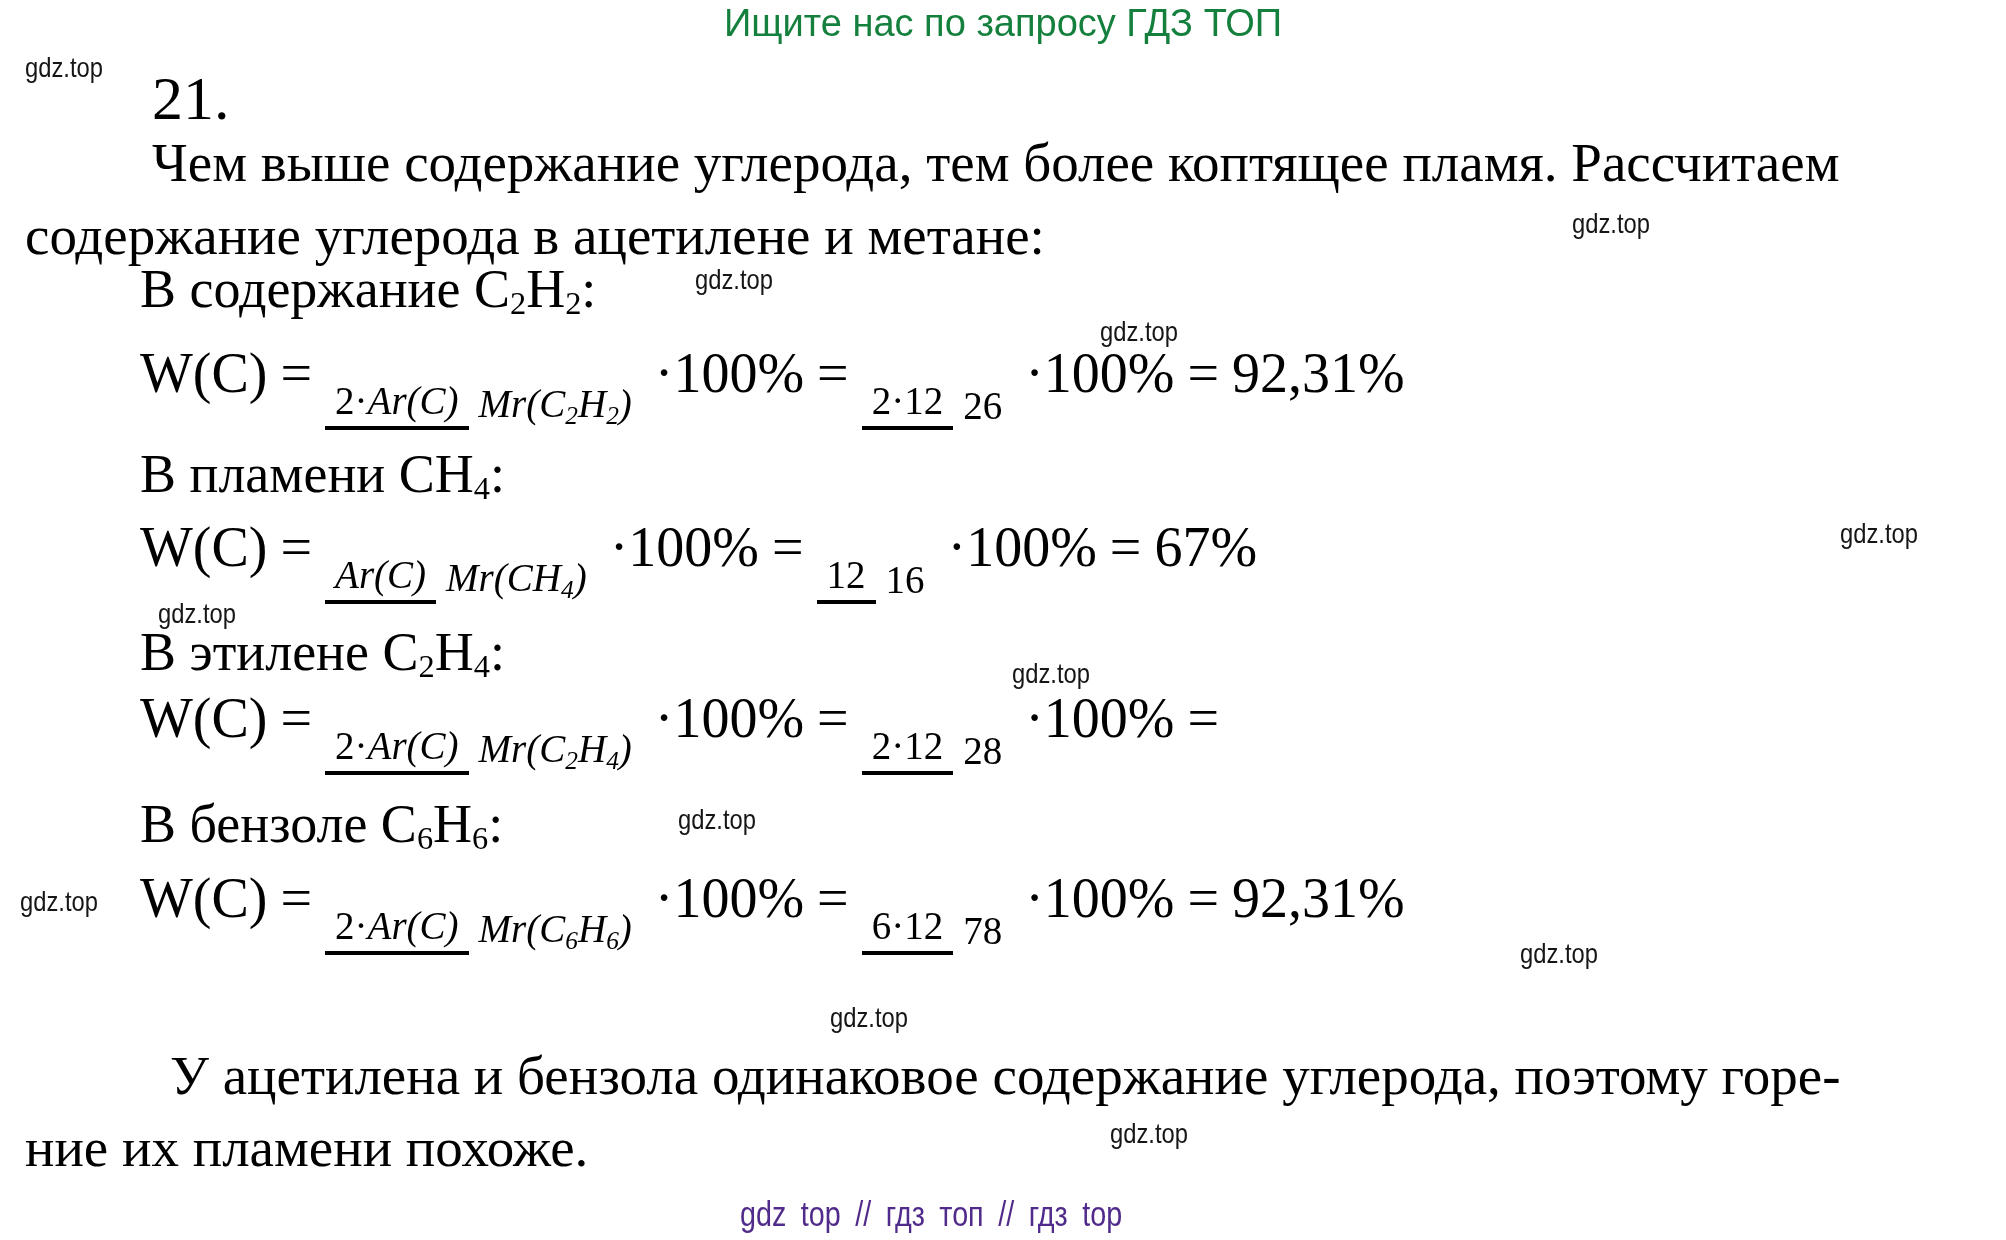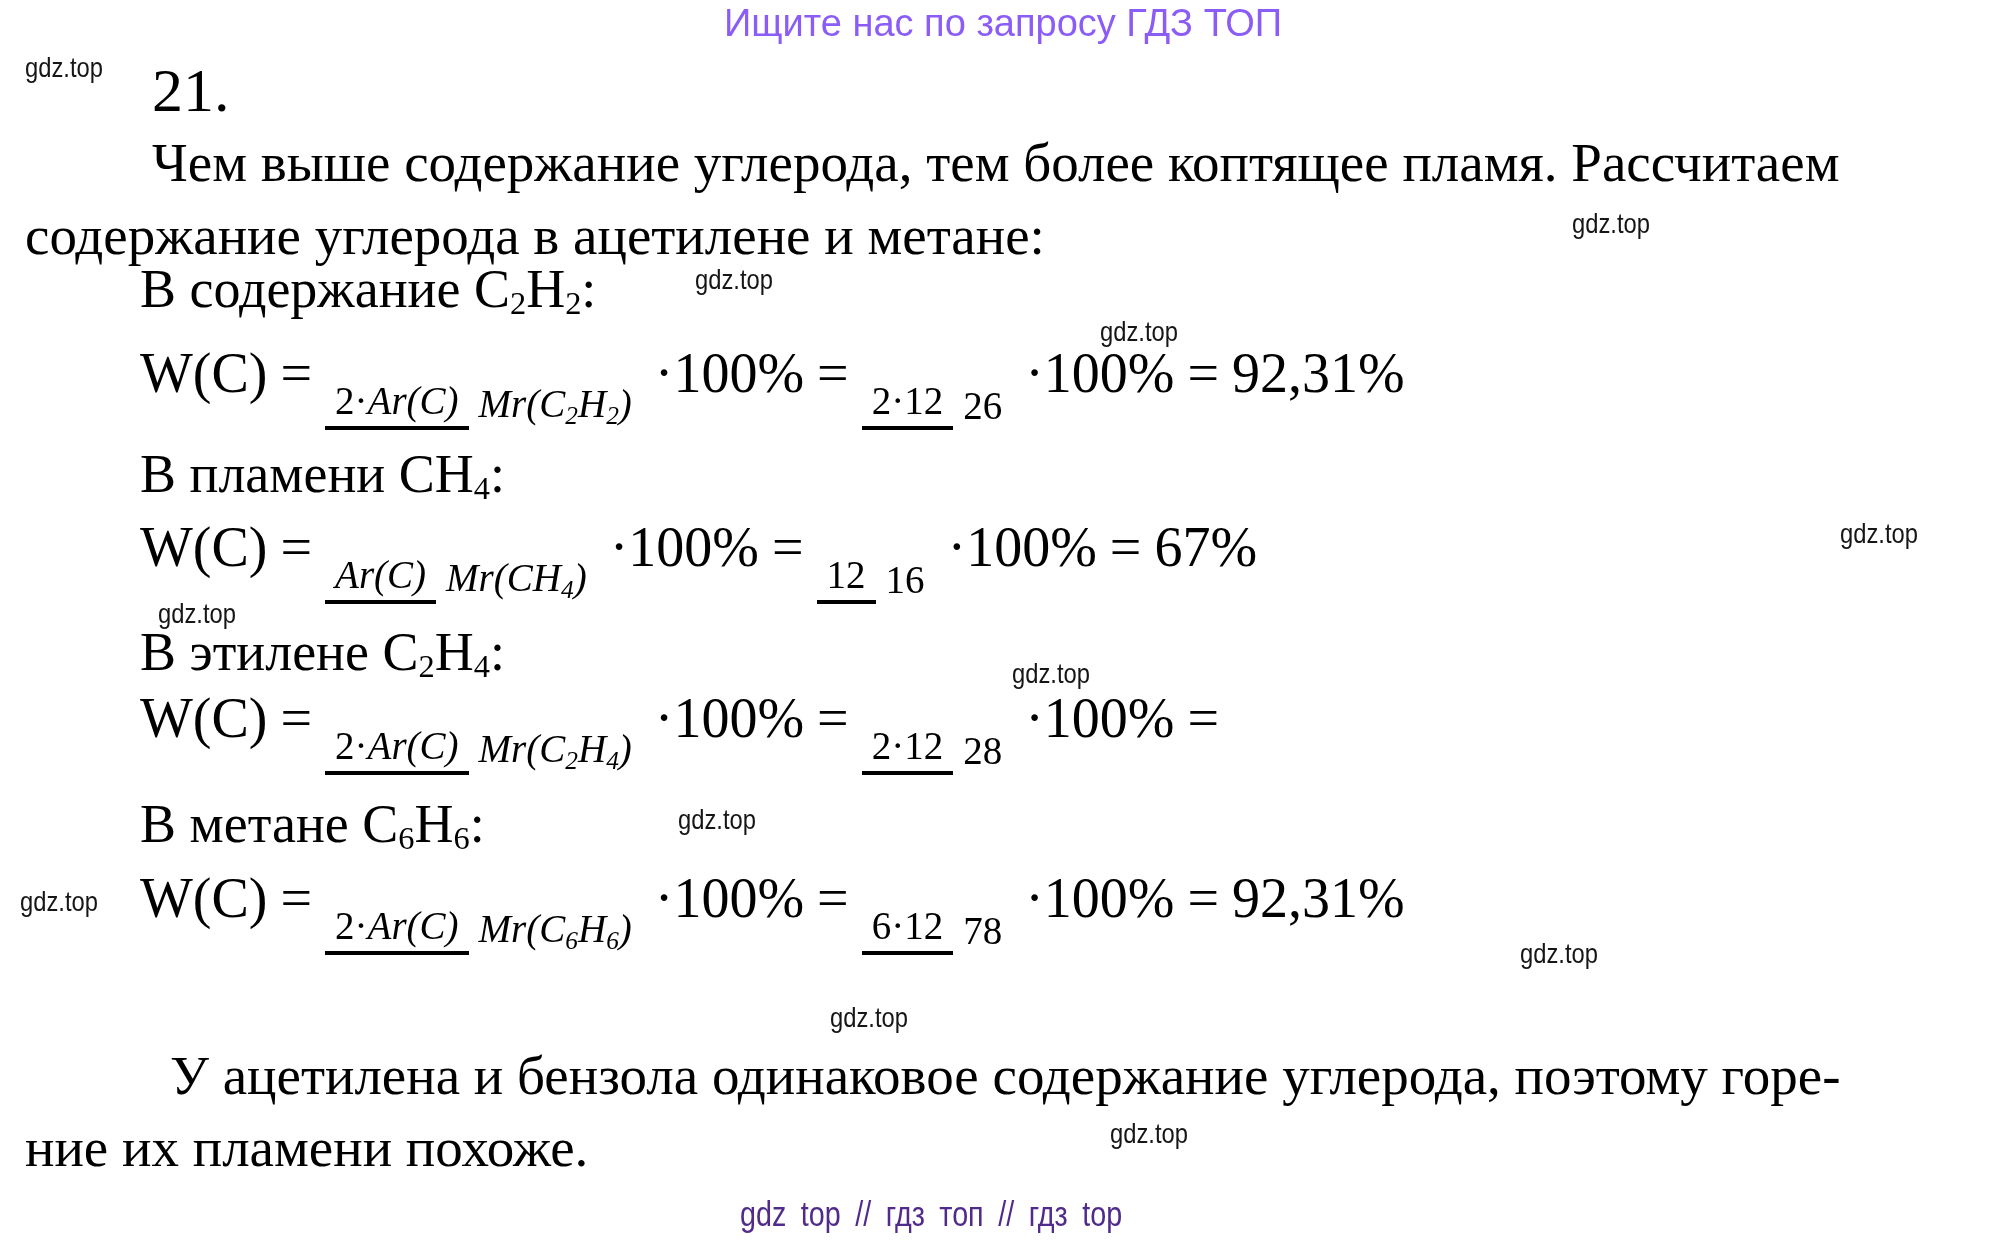--- a/index.html
+++ b/index.html
@@ -1,20 +1,20 @@
 <!DOCTYPE html>
 <html><head>
 <meta charset="utf-8">
 <style>
   html,body{margin:0;padding:0;background:#fff;}
   .page{position:relative;width:2006px;height:1240px;background:#ffffff;overflow:hidden;
         font-family:"Liberation Serif","DejaVu Serif",serif;color:#000;}
   .green-header{position:absolute;top:2px;left:0;width:100%;text-align:center;
         font-family:"Liberation Sans","DejaVu Sans",sans-serif;font-size:38px;}
-  .num21{position:absolute;left:152px;top:56px;font-size:62px;line-height:1.1;}
+  .num21{position:absolute;left:152px;top:64px;font-size:62px;line-height:1.1;}
   .para{position:absolute;left:25px;width:1968px;font-size:55px;line-height:73px;}
   .intro{top:126px;}
   .conclusion{top:1040px;line-height:72px;}
   .pline{display:block;}
   .ind-intro{padding-left:127px;}
   .ind-concl{padding-left:145px;}
   .label{position:absolute;left:140px;font-size:54px;line-height:64px;white-space:nowrap;}
   .sub{font-size:0.6em;vertical-align:-0.22em;}
   .it{font-style:italic;}
   .formula{position:absolute;left:140px;display:flex;column-gap:13px;font-size:56px;}
@@ -27,21 +27,21 @@
   .watermark{position:absolute;font-family:"Liberation Sans","DejaVu Sans",sans-serif;font-size:28px;
         transform:scaleX(0.85);transform-origin:left top;white-space:nowrap;}
   .footer{position:absolute;left:740px;top:1194px;
         font-family:"Liberation Sans","DejaVu Sans",sans-serif;font-size:35px;word-spacing:8px;
         transform:scaleX(0.82);transform-origin:left top;white-space:nowrap;}
 </style>
 </head>
 <body>
 
 <div class="page">
-  <div class="green-header" style="color: #8b5cf6;">Ищите нас по запросу ГДЗ ТОП</div>
+  <div class="green-header" style="color: #15803d;">Ищите нас по запросу ГДЗ ТОП</div>
   <div class="num21">21.</div>
 
   <div class="para intro">
     <span class="pline ind-intro">Чем выше содержание углерода, тем более коптящее пламя. Рассчитаем</span>
     <span class="pline">содержание углерода в ацетилене и метане:</span>
   </div>
 
   <div id="sections">
       <div class="label" style="top: 257px;"><span>В содержание C</span><span class="sub">2</span><span>H</span><span class="sub">2</span><span>:</span></div>
       <div class="formula" style="top: 341px;">
@@ -89,21 +89,21 @@
         </span>
         <span class="fx">·100%</span>
         <span class="fx">=</span>
         <span class="frac">
           <span class="fnum"><span>2·12</span></span>
           <span class="fden"><span>28</span></span>
         </span>
         <span class="fx">·100%</span>
         <span class="fx">=</span>
       </div>
-      <div class="label" style="top: 792px;"><span>В метане C</span><span class="sub">6</span><span>H</span><span class="sub">6</span><span>:</span></div>
+      <div class="label" style="top: 792px;"><span>В бензоле C</span><span class="sub">6</span><span>H</span><span class="sub">6</span><span>:</span></div>
       <div class="formula" style="top: 866px;">
         <span class="fx">W(C)</span>
         <span class="fx">=</span>
         <span class="frac">
           <span class="fnum"><span>2·</span><span class="it">Ar(C)</span></span>
           <span class="fden"><span class="it">Mr(C</span><span class="sub it">6</span><span class="it">H</span><span class="sub it">6</span><span class="it">)</span></span>
         </span>
         <span class="fx">·100%</span>
         <span class="fx">=</span>
         <span class="frac">

